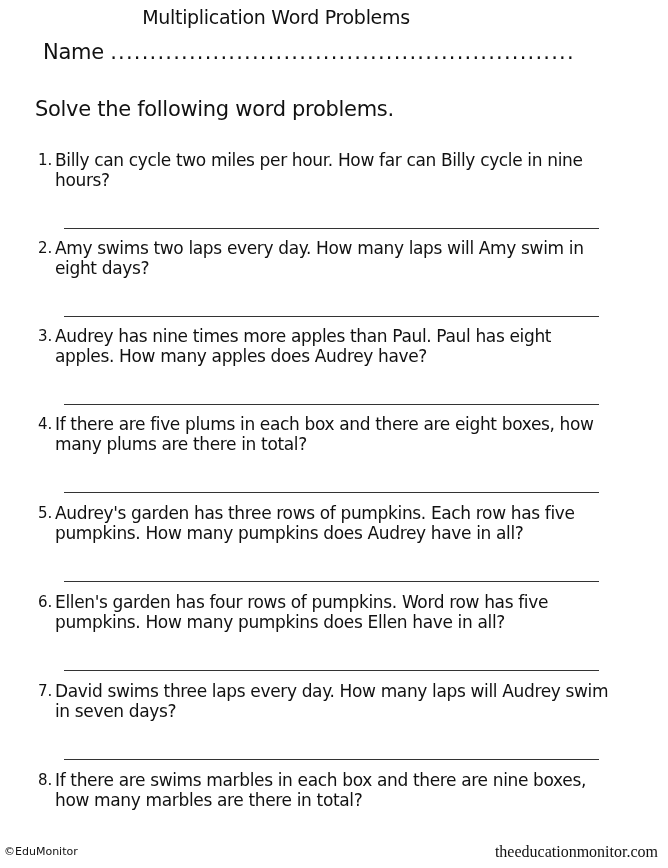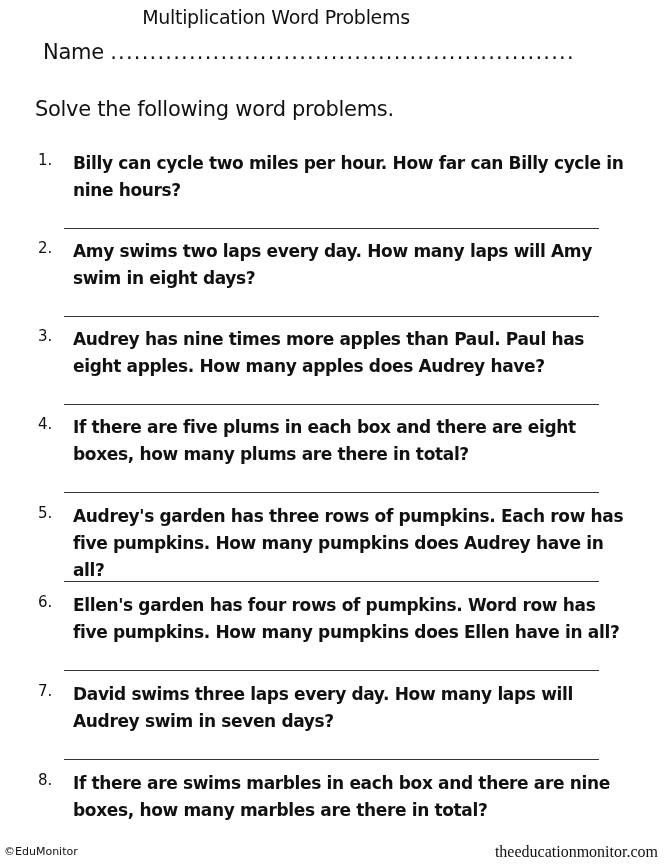--- a/index.html
+++ b/index.html
@@ -3,21 +3,21 @@
 <meta charset="utf-8">
 <style>
   html, body { margin:0; padding:0; background:#fff; }
   body { width:668px; height:868px; position:relative; overflow:hidden; font-family:"DejaVu Sans", sans-serif; color:#111; }
   .title { position:absolute; top:6px; left:0; width:552px; text-align:center; font-size:19px; letter-spacing:-0.3px; }
   .name-row { position:absolute; top:40px; left:35px; font-size:21px; white-space:nowrap; letter-spacing:-0.3px;margin-left:8px; }
   .name-dots { letter-spacing:1.2px; }
   .instructions { position:absolute; top:97px; left:35px; font-size:21px; letter-spacing:-0.3px; }
   .problem { position:absolute; left:0; width:668px; }
   .num { position:absolute; left:38px; top:0; font-size:15px; }
-  .text { position:absolute; left:73px; top:-1px; width:560px; font-size:17px; line-height:27px; letter-spacing:-0.35px;font-weight:bold; }
+  .text { position:absolute; left:55px; top:-1px; width:560px; font-size:17px; line-height:20px; letter-spacing:-0.35px; }
   .answer-line { position:absolute; left:64px; width:535px; height:0; border-top:1.5px solid #333; }
   .footer-left { position:absolute; left:4px; top:845px; font-size:11px; }
   .footer-right { position:absolute; right:10px; top:843px; font-size:16px; font-family:"Liberation Serif", serif; }
 </style>
 </head>
 <body>
 
 <div class="title">Multiplication Word Problems</div>
 
 <div class="name-row">

